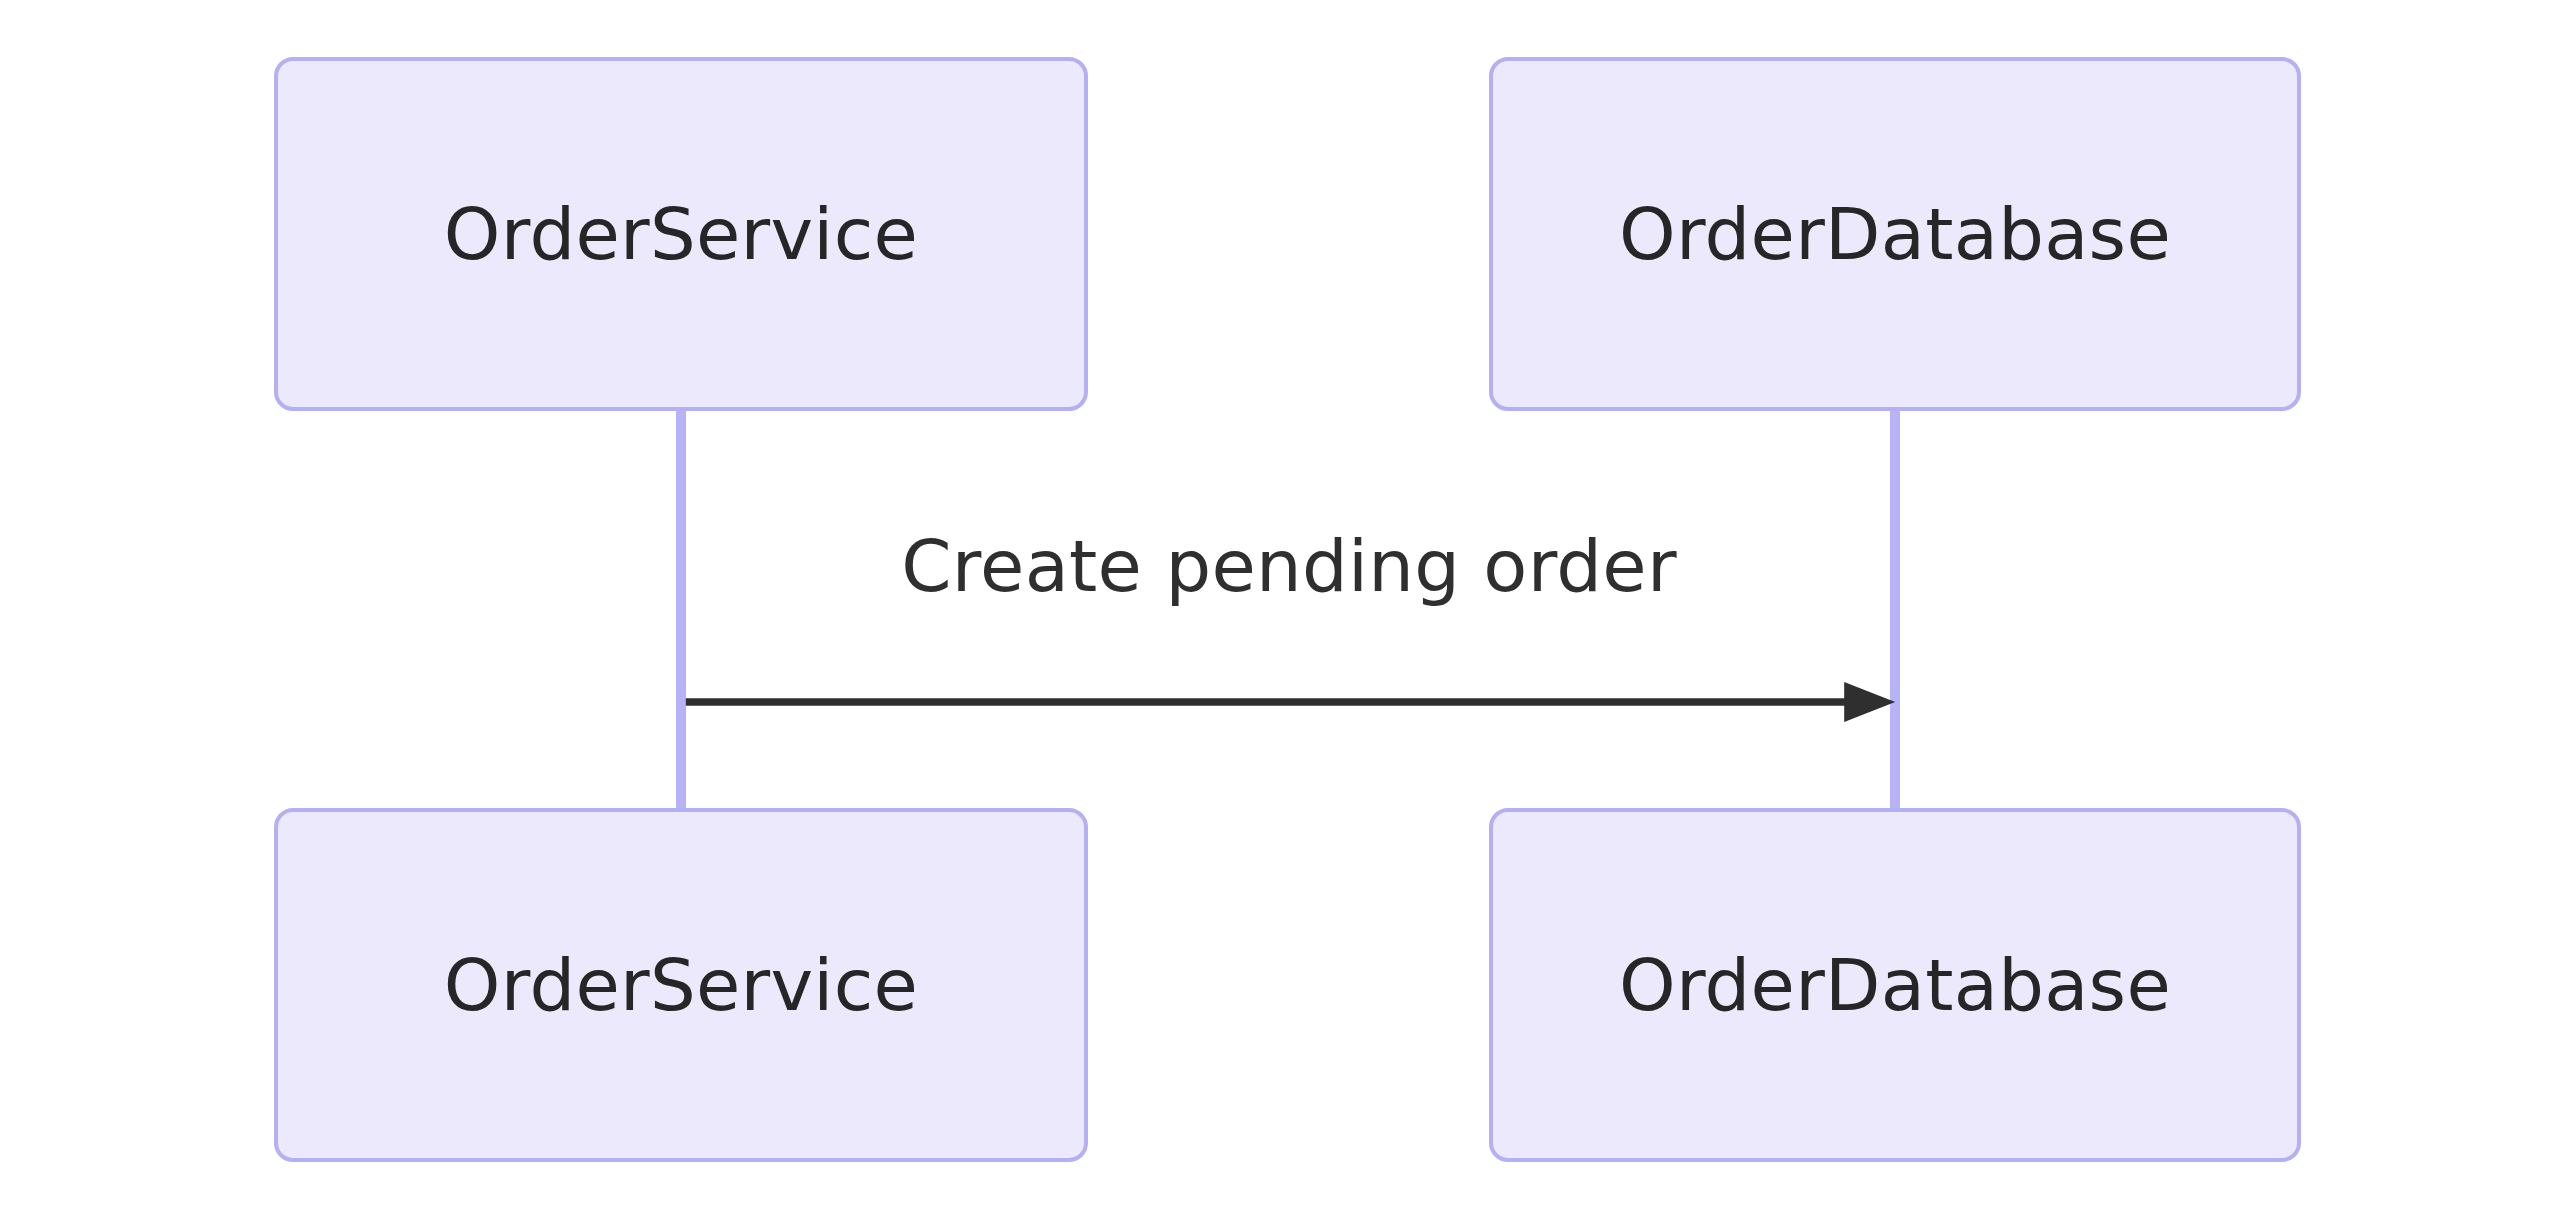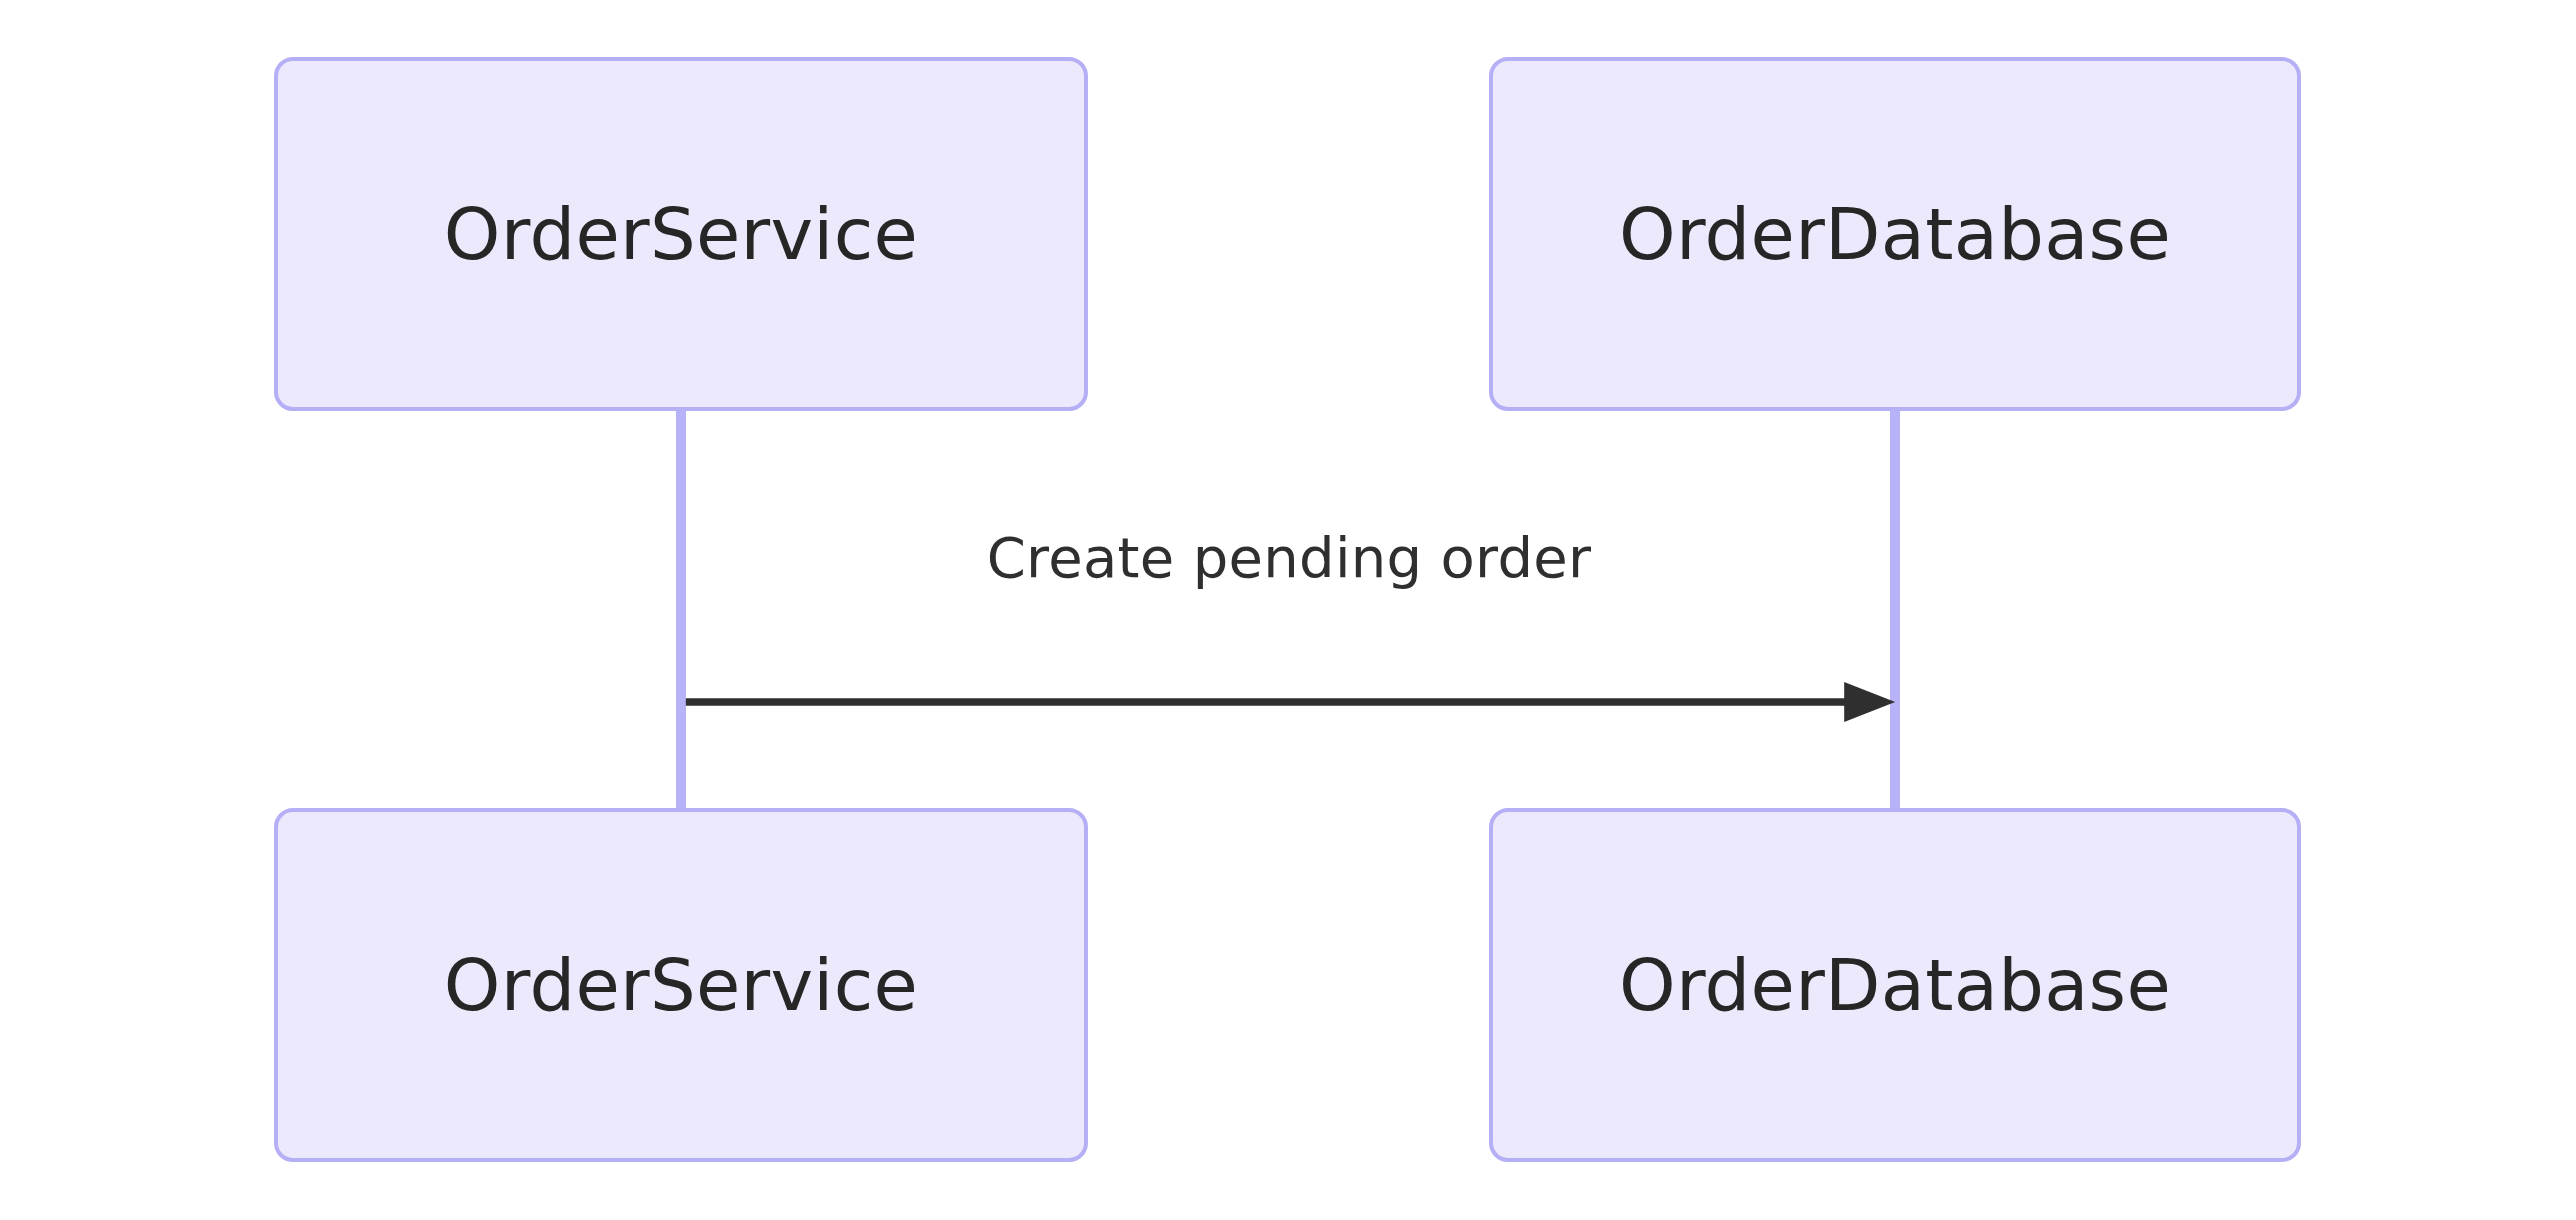--- a/index.html
+++ b/index.html
@@ -44,21 +44,21 @@
     background: #B8B2F8;
     z-index: 1;
   }
   .message-group {
     position: absolute;
     z-index: 2;
   }
   .message-label {
     position: absolute;
     font-family: "DejaVu Sans", sans-serif;
-    font-size: 56px;
+    font-size: 72px;
     font-weight: 400;
     color: #2F2F2F;
     white-space: nowrap;
     line-height: 1;
     transform: translateX(-50%);
     letter-spacing: 0.3px;
   }
   .message-arrow-svg {
     position: absolute;
     overflow: visible;

